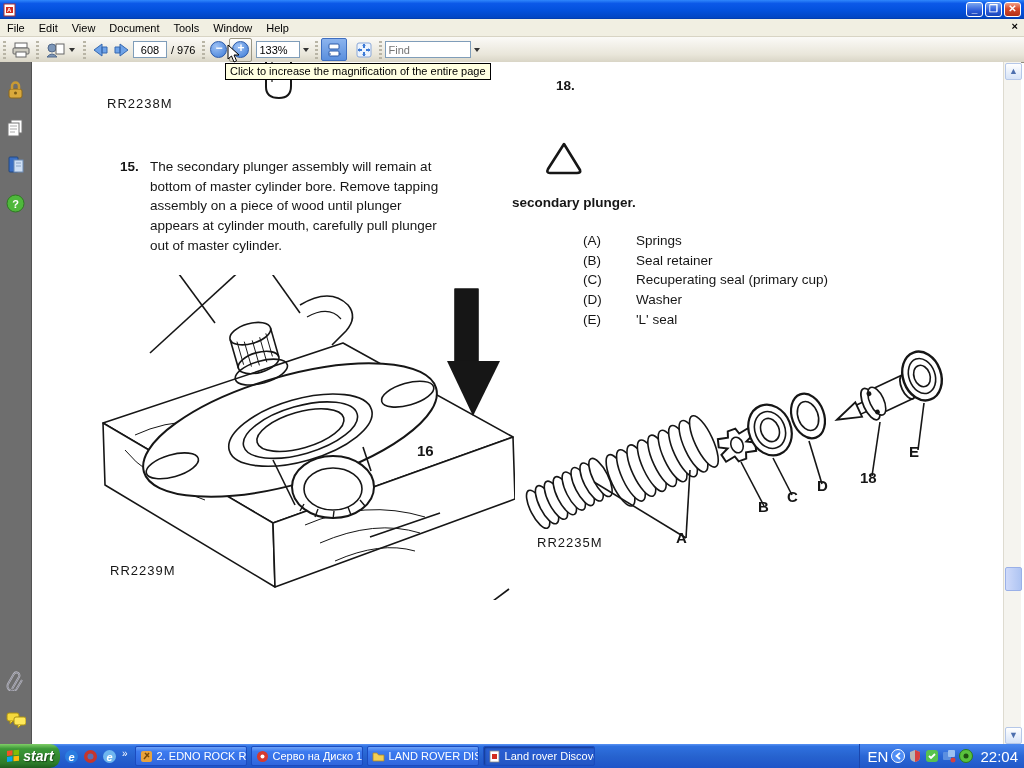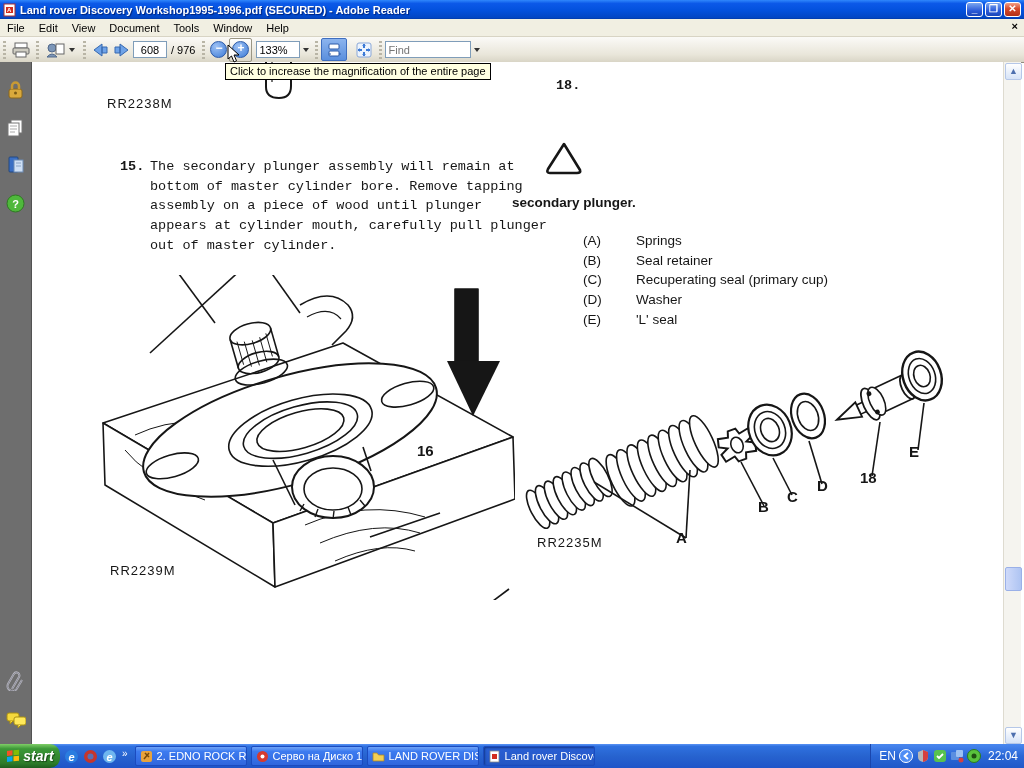--- a/index.html
+++ b/index.html
@@ -50,21 +50,21 @@
   #cursor{left:227px;top:44px;z-index:60;}
 
   
   #sidebar{left:0;top:62px;width:31px;height:682px;background:#6e6e6e;
     border-right:1px solid #525252;}
   .side-icon{position:absolute;left:5px;width:21px;height:21px;}
 
   
   #docarea{left:32px;top:62px;width:971px;height:682px;background:#fff;color:#161616;}
   .doc-bold-label{font-weight:normal;font-size:13px;letter-spacing:1px;}
-  .doc-line{font-size:13.5px;line-height:19.7px;white-space:nowrap;font-family:Liberation Mono, monospace;}
+  .doc-line{font-size:13.5px;line-height:19.7px;white-space:nowrap;}
   .note-line{font-size:13.5px;font-weight:bold;line-height:19.6px;white-space:nowrap;}
   .callout{font-weight:bold;font-size:15px;}
   .partrow{display:flex;font-size:13.5px;line-height:19.7px;}
   .partkey{width:53px;}
 
   
   #vscroll{left:1003px;top:62px;width:17px;height:682px;background:#f5f4ef;
     border-left:1px solid #dedbd0;}
   .scr-btn{position:absolute;left:1px;width:15px;height:15px;border:1px solid #b5c7e8;
     border-radius:2px;background:linear-gradient(#fff,#d6e3f7);color:#4d6fae;
@@ -82,35 +82,34 @@
     font-style:italic;font-weight:bold;font-size:14px;text-shadow:1px 1px 1px #1a4a18;}
   .ql-icon{width:15px;height:15px;margin-left:4px;}
   .taskbtn{height:20px;width:112px;margin-left:4px;border-radius:2px;
     background:linear-gradient(180deg,#6fa3f7,#3d7bf0 25%,#2f66dd);
     border:1px solid #1b4bbf;display:flex;align-items:center;font-size:11px;
     padding:0 4px;box-sizing:border-box;white-space:nowrap;overflow:hidden;}
   .taskbtn.pressed{background:linear-gradient(180deg,#2a5fd4,#2356c4);box-shadow:inset 1px 1px 2px #123a8f;}
   .taskbtn .ticon{width:13px;height:13px;margin-right:4px;flex:0 0 auto;}
   #tray{margin-left:auto;height:24px;display:flex;align-items:center;padding:0 6px 0 8px;
     background:linear-gradient(180deg,#4a88f0 0%,#2a67d6 50%,#2158c8 100%);
-    border-left:1px solid #1a46ad;font-size:12px;}
+    border-left:1px solid #1a46ad;font-size:15px;}
   .tray-ico{width:14px;height:14px;margin-left:3px;border-radius:3px;}
 </style>
 </head>
 <body>
 
 <div id="screen">
 
   <div id="titlebar" class="abs">
     <svg class="abs" style="left:3px;top:3px" width="14" height="14">
       <rect x="1" y="1" width="11" height="12" fill="#fff" stroke="#a33"></rect>
       <path d="M3 4 L10 4 L10 10 L3 10 Z" fill="#d22d1e"></path>
       <text x="4" y="9" font-size="6" fill="#fff" font-weight="bold">A</text>
     </svg>
-    <span class="title" style="margin-left:20px">Land rover Discovery Workshop1995-1996.pdf (SECURED) - Adobe Reader</span>
     <span style="margin-left:auto;display:flex;margin-right:3px">
       <span class="winbtn blue">_</span>
       <span class="winbtn blue">❐</span>
       <span class="winbtn red">✕</span>
     </span>
   </div>
 
   <div id="menubar" class="abs">
     <span class="menu-item">File</span>
     <span class="menu-item">Edit</span>

